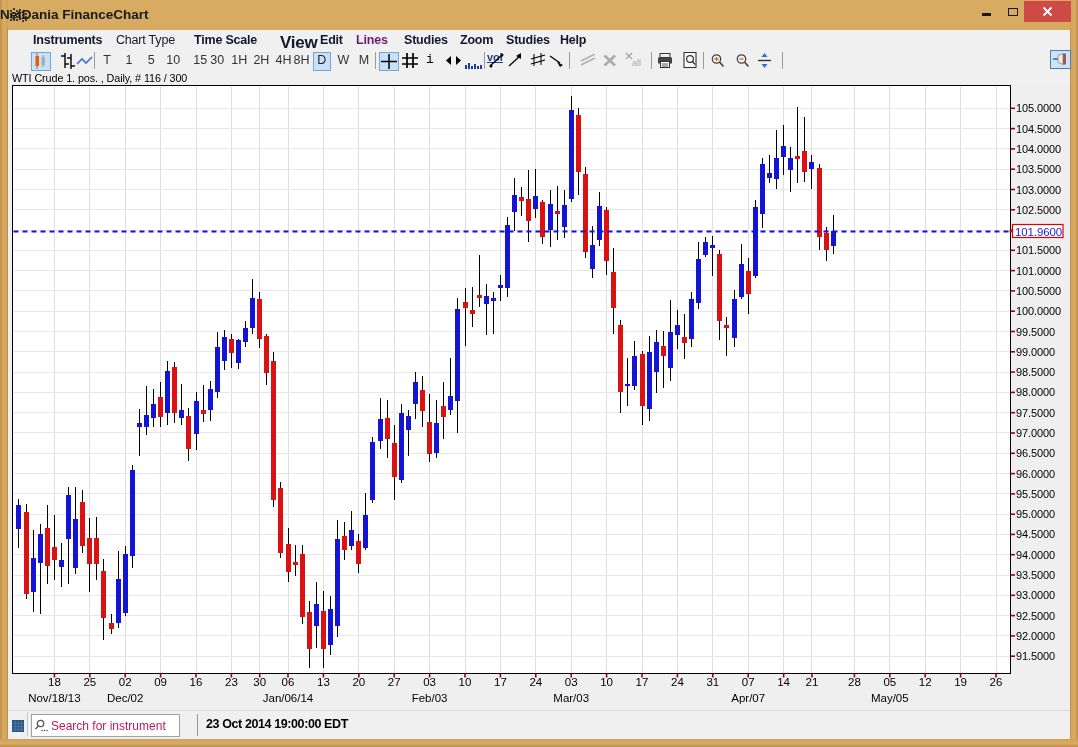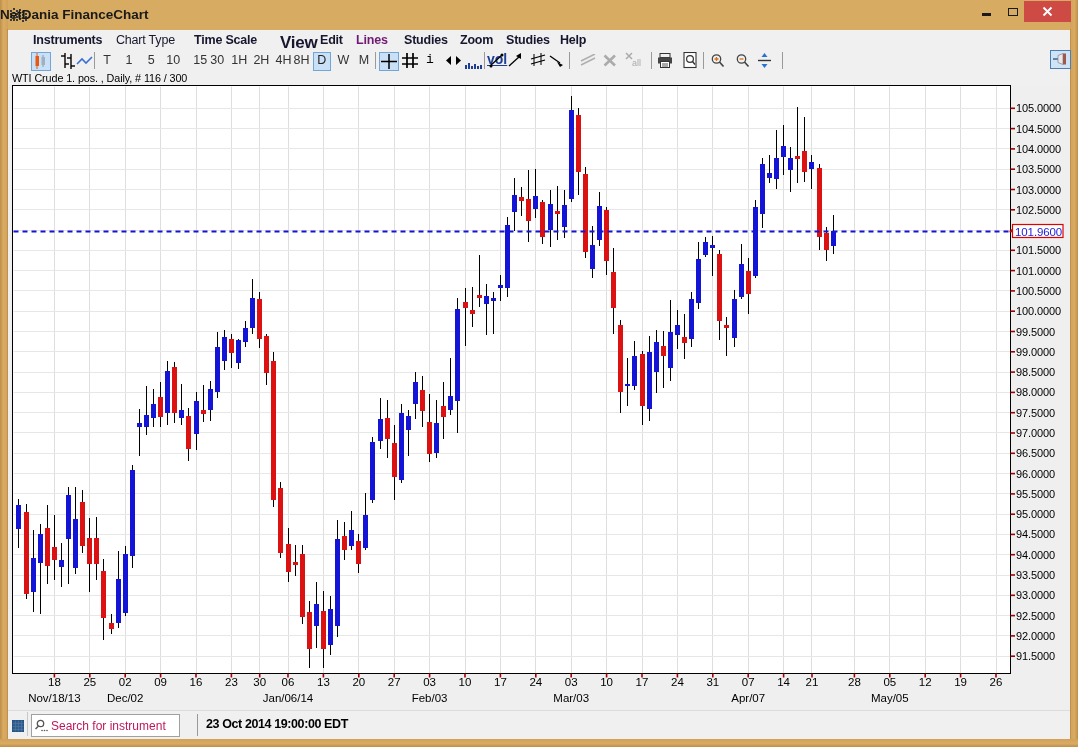--- a/index.html
+++ b/index.html
@@ -101,21 +101,21 @@
     <path d="M8 0 V15 M0 7.5 H16" stroke="#000" stroke-width="1.5"></path>
   </svg>
 <svg class="abs" style="left:402px;top:53px" width="16" height="15">
     <path d="M5 0 V15 M11 0 V15 M0 5 H16 M0 11 H16" stroke="#000" stroke-width="1.7"></path>
   </svg>
 <div class="abs" style="left:426px;top:52px;font-size:13px;font-family:'Liberation Mono',monospace;color:#000">i</div>
 <svg class="abs" style="left:446px;top:56px" width="15" height="9">
     <path d="M5 0 L0 4.5 L5 9 Z" fill="#000"></path>
     <path d="M10 0 L15 4.5 L10 9 Z" fill="#000"></path>
   </svg>
-<div class="abs" style="left:487px;top:51px;font-size:14px;font-weight:bold;color:#1c3f94;text-decoration:underline">vol</div>
+<div class="abs" style="left:487px;top:51px;font-size:11px;font-weight:bold;color:#1c3f94;text-decoration:underline">vol</div>
 <svg class="abs" style="left:465px;top:62px" width="17" height="7">
     <g fill="#1c3f94">
       <rect x="0" y="3" width="2" height="4"></rect>
       <rect x="3" y="1" width="2" height="6"></rect>
       <rect x="6" y="4" width="2" height="3"></rect>
       <rect x="9" y="2" width="2" height="5"></rect>
       <rect x="12" y="4" width="2" height="3"></rect>
       <rect x="15" y="3" width="2" height="4"></rect>
     </g>
   </svg>

